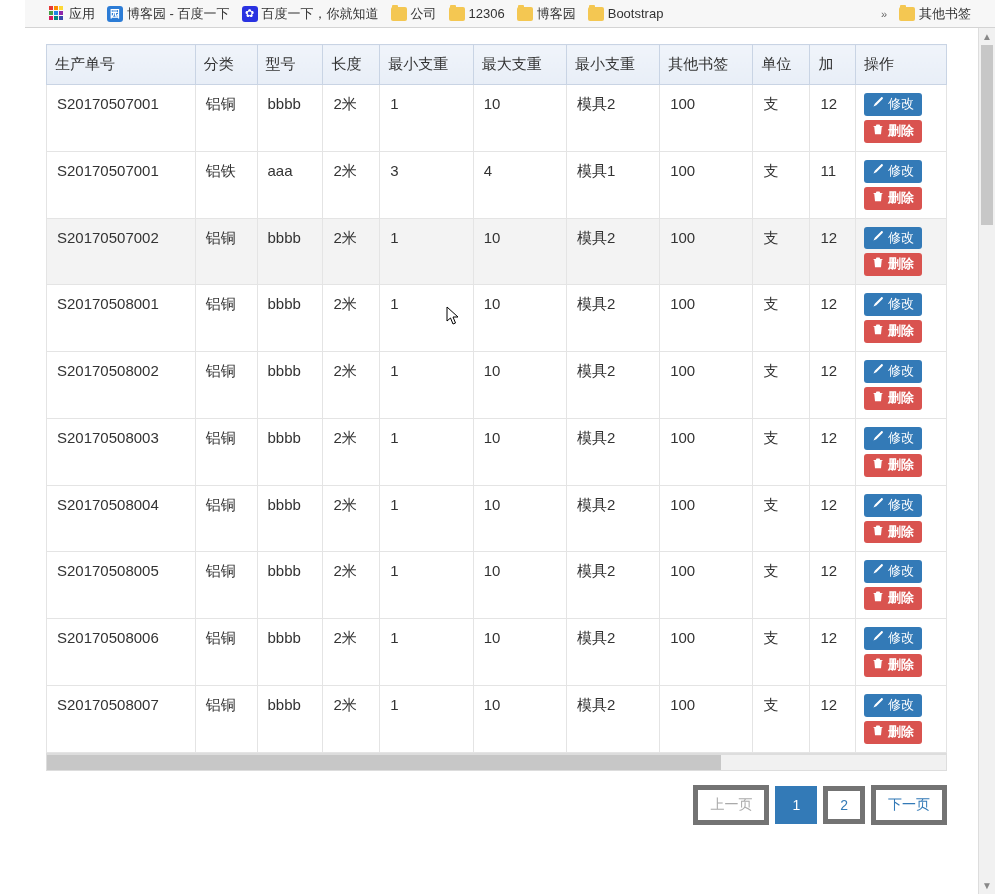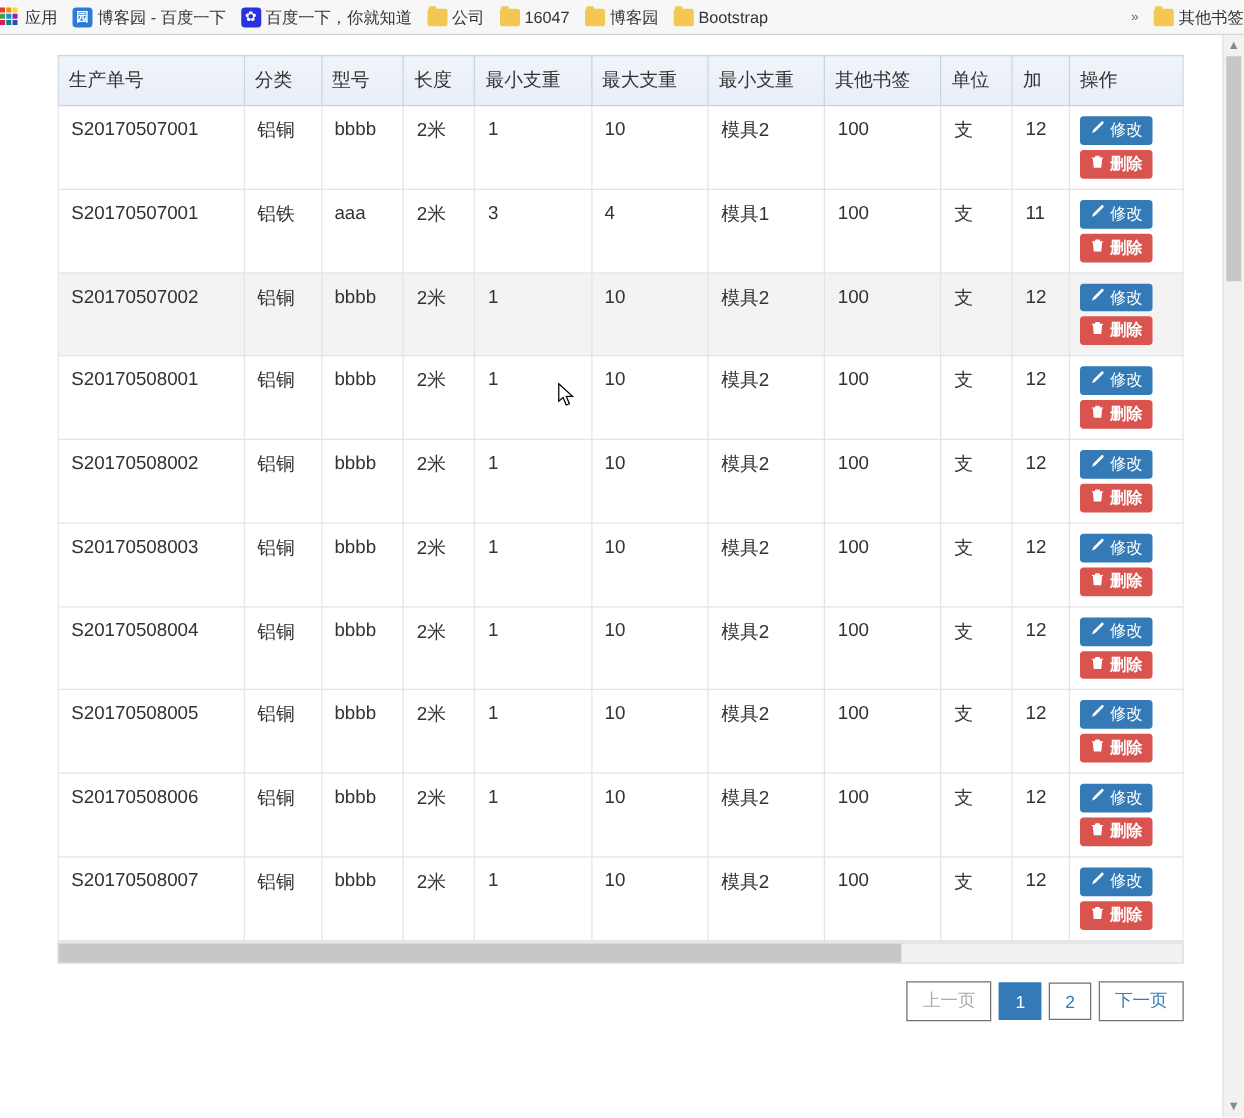--- a/index.html
+++ b/index.html
@@ -13,25 +13,26 @@
       overflow: hidden;
       position: relative;
     }
     
     .bookmarks-bar {
       height: 28px;
       background: #f7f7f7;
       border-bottom: 1px solid #d4d4d4;
       display: flex;
       align-items: center;
-      padding: 0 0;
+      padding: 0 24px;
       font-size: 13px;
       gap: 12px;
       overflow: hidden;
       white-space: nowrap;
+      margin-left: 25px;
     }
     .bookmark-item {
       display: flex;
       align-items: center;
       gap: 4px;
       color: #333;
       cursor: pointer;
     }
     .apps-icon {
       width: 16px; height: 16px;
@@ -136,21 +137,21 @@
       font-size:15px; color:#333;
       white-space:nowrap;
     }
     .pager-left { display:flex; align-items:center; gap:4px;}
     .pager-input {
       width:60px; height:28px; border:1px solid #ccc; text-align:center;
       font-size:14px;
     }
     .pager-right { margin-left:auto; display:flex; align-items:center; gap:6px;}
     .pg-btn {
-      padding:6px 12px; border:1px solid #737373; background:#fff;
+      padding:6px 12px; border:5px solid #737373; background:#fff;
       color:#337ab7; cursor:pointer; font-size:14px;
     }
     .pg-btn.disabled { color:#aaa; cursor:default;}
     .pg-btn.active { background:#337ab7; color:#fff; border-color:#337ab7;}
     
     .vscroll {
       position:absolute; right:0; top:28px; bottom:0; width:17px;
       background:#f1f1f1; border-left:1px solid #ddd;
     }
     .vscroll-btn{
@@ -195,21 +196,21 @@
         <span class="baidu-paw">✿</span>
       </span>
     <span>百度一下，你就知道</span>
   </div>
   <div class="bookmark-item">
     <span class="folder-icon"></span>
     <span>公司</span>
   </div>
   <div class="bookmark-item">
     <span class="folder-icon"></span>
-    <span>16047</span>
+    <span>12306</span>
   </div>
   <div class="bookmark-item">
     <span class="folder-icon"></span>
     <span>博客园</span>
   </div>
   <div class="bookmark-item">
     <span class="folder-icon"></span>
     <span>Bootstrap</span>
   </div>
   <div class="bookmarks-right">

